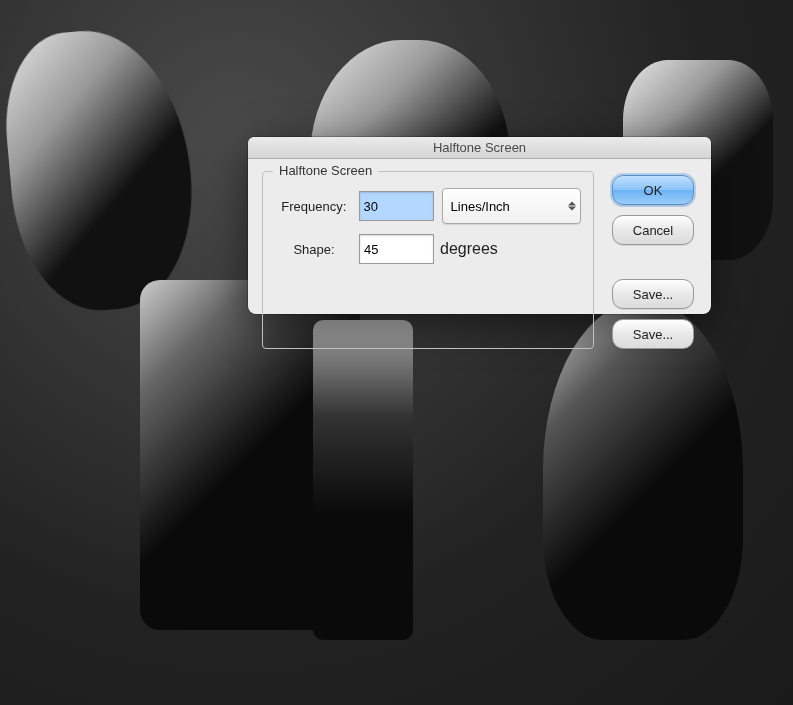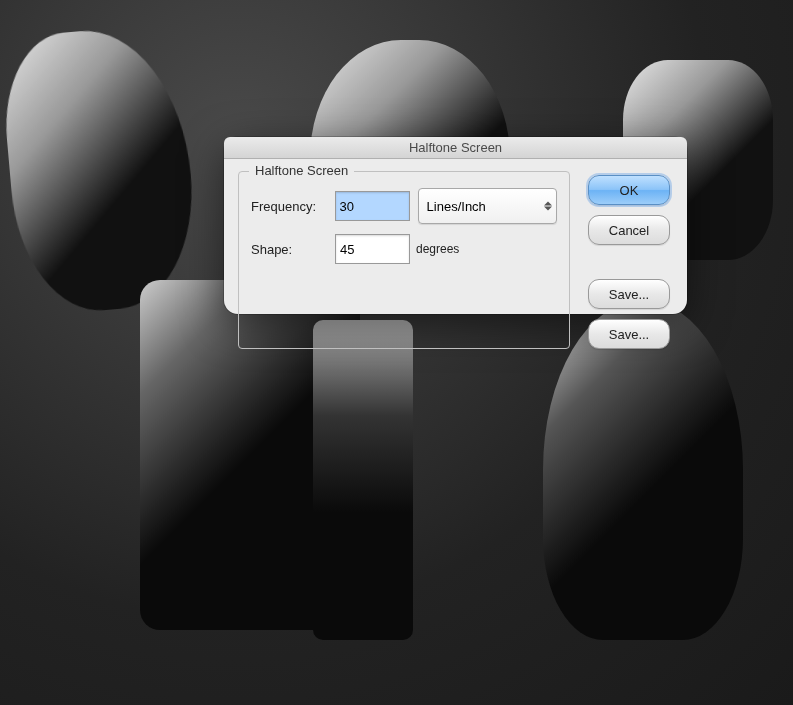--- a/index.html
+++ b/index.html
@@ -42,25 +42,25 @@
     .shape1 { top: 30px; left: 10px; width: 180px; height: 280px; border-radius: 40% 60% 50% 50%; transform: rotate(-5deg); }
     .shape2 { top: 40px; left: 310px; width: 200px; height: 260px; border-radius: 50% 50% 40% 60%; }
     .shape3 { top: 60px; right: 20px; width: 150px; height: 200px; border-radius: 30%; }
     .shape4 { top: 280px; left: 140px; width: 220px; height: 350px; background: linear-gradient(135deg, #ccc 0%, #666 20%, #0a0a0a 50%); border-radius: 20px; }
     .shape5 { top: 300px; right: 50px; width: 200px; height: 340px; border-radius: 50% 50% 30% 30%; background: linear-gradient(135deg, #ddd 0%, #555 25%, #0a0a0a 55%); }
     .shape6 { top: 320px; right: 380px; width: 100px; height: 320px; background: linear-gradient(180deg, #aaa 0%, #333 30%, #0a0a0a 60%); border-radius: 10px; }
     
     .dialog-window {
       position: absolute;
       top: 137px;
-      left: 224px;
+      left: 248px;
       width: 463px;
       height: 177px;
       background: #ececec;
-      border-radius: 14px;
+      border-radius: 8px;
       box-shadow: 0 10px 40px rgba(0,0,0,0.5), 0 0 0 1px rgba(0,0,0,0.2);
     }
     
     .dialog-titlebar {
       height: 22px;
       background: linear-gradient(to bottom, #ebebeb 0%, #d4d4d4 100%);
       border-bottom: 1px solid #b0b0b0;
       border-radius: 6px 6px 0 0;
       display: flex;
       align-items: center;
@@ -93,21 +93,21 @@
     }
     
     .form-row {
       display: flex;
       align-items: center;
       margin-bottom: 10px;
     }
     
     .form-label {
       width: 78px;
-      text-align: left;
+      text-align: center;
       margin-right: 6px;
       font-size: 13px;
       color: #222;
     }
     
     .text-input {
       width: 75px;
       height: 30px;
       border: 1px solid #999;
       box-shadow: inset 0 1px 2px rgba(0,0,0,0.15);
@@ -166,21 +166,21 @@
       content: '';
       width: 0;
       height: 0;
       border-left: 4px solid transparent;
       border-right: 4px solid transparent;
       border-top: 4px solid #555;
     }
     
     .unit-label {
       margin-left: 6px;
-      font-size: 12px;
+      font-size: 16px;
       color: #222;
     }
     
     .button-column {
       display: flex;
       flex-direction: column;
       gap: 10px;
       margin-left: 18px;
       padding-top: 4px;
     }

